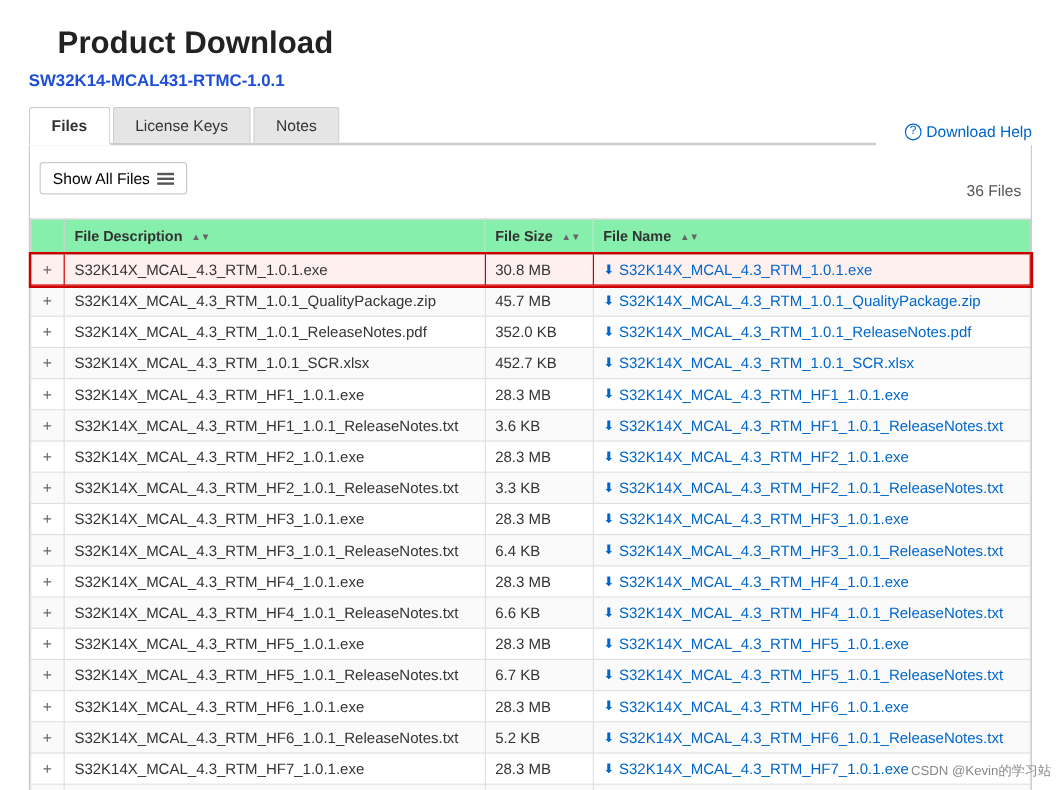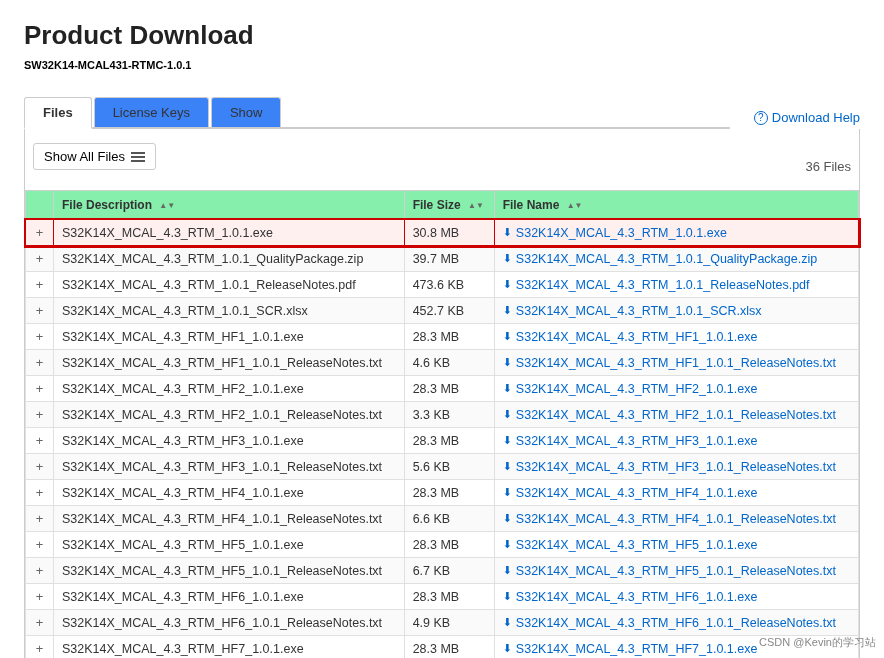--- a/index.html
+++ b/index.html
@@ -1,21 +1,21 @@
 <!DOCTYPE html>
 <html><head>
   <meta charset="utf-8">
   <style>
     * { box-sizing: border-box; margin: 0; padding: 0; }
     body { font-family: Arial, sans-serif; font-size: 13px; color: #333; background: #fff; }
     .page { padding: 20px 24px; max-width: 884px; }
-    h1 { font-size: 26px; font-weight: bold; color: #222; margin-bottom: 8px; }
-    .product-id { color: #000000; font-size: 11px; font-weight: bold; margin-bottom: 26px; }
+    h1 { font-size: 26px; font-weight: bold; color: #222; margin-bottom: 8px; margin-left: 24px; }
+    .product-id { color: #1d4ed8; font-size: 14px; font-weight: bold; margin-bottom: 14px; }
     .tabs { display: flex; border-bottom: 2px solid #ccc; margin-bottom: 14px; }
-    .tab { padding: 7px 18px; border: 1px solid #ccc; border-bottom: none; background: #3b82f6; cursor: pointer; font-size: 13px; color: #333; margin-right: 2px; border-radius: 3px 3px 0 0; }
+    .tab { padding: 7px 18px; border: 1px solid #ccc; border-bottom: none; background: #e5e5e5; cursor: pointer; font-size: 13px; color: #333; margin-right: 2px; border-radius: 3px 3px 0 0; }
     .tab.active { background: #fff; font-weight: bold; border-bottom: 2px solid #fff; margin-bottom: -2px; }
     .toolbar { display: flex; justify-content: space-between; align-items: center; margin-bottom: 8px; }
     .show-all-btn { display: flex; align-items: center; gap: 6px; border: 1px solid #ccc; padding: 5px 10px; background: #fff; cursor: pointer; font-size: 13px; border-radius: 3px; }
     .show-all-btn .lines-icon { display: flex; flex-direction: column; gap: 2px; }
     .show-all-btn .lines-icon span { display: block; width: 14px; height: 2px; background: #555; }
     .file-count { font-size: 13px; color: #555; margin-top: 20px; }
     .download-help { font-size: 13px; color: #0066cc; text-decoration: none; display: flex; align-items: center; gap: 4px; }
     .toolbar-right { display: flex; align-items: center; gap: 16px; }
     table { width: 100%; border-collapse: collapse; font-size: 12.5px; }
     thead tr { background: #86efac; }
@@ -35,21 +35,21 @@
 <body>
 
 <div class="page">
   <h1>Product Download</h1>
   <div class="product-id">SW32K14-MCAL431-RTMC-1.0.1</div>
 
   <div style="display:flex; justify-content:space-between; align-items:flex-end;">
     <div class="tabs" style="margin-bottom:0; border-bottom:2px solid #ccc; flex:1;align-items:center;">
       <div class="tab active">Files</div>
       <div class="tab">License Keys</div>
-      <div class="tab">Show</div>
+      <div class="tab">Notes</div>
     </div>
     <div style="margin-left:24px; margin-bottom:4px;">
       <a class="download-help" href="#">
         <span style="border:1px solid #0066cc; border-radius:50%; width:14px; height:14px; display:inline-flex; align-items:center; justify-content:center; font-size:10px;">?</span>
         <span>Download Help</span>
       </a>
     </div>
   </div>
 
   <div style="border:1px solid #ccc; border-top:none; padding:10px 0 0 0;">
@@ -90,29 +90,29 @@
             <td style="text-align: center;"><span class="plus-icon">+</span></td>
             <td>S32K14X_MCAL_4.3_RTM_1.0.1.exe</td>
             <td>30.8 MB</td>
             <td>
               <a class="file-link" href="#"><span class="dl-icon">⬇</span> S32K14X_MCAL_4.3_RTM_1.0.1.exe</a>
             </td>
           </tr>
           <tr>
             <td style="text-align: center;"><span class="plus-icon">+</span></td>
             <td>S32K14X_MCAL_4.3_RTM_1.0.1_QualityPackage.zip</td>
-            <td>39.7 MB</td>
+            <td>45.7 MB</td>
             <td>
               <a class="file-link" href="#"><span class="dl-icon">⬇</span> S32K14X_MCAL_4.3_RTM_1.0.1_QualityPackage.zip</a>
             </td>
           </tr>
           <tr>
             <td style="text-align: center;"><span class="plus-icon">+</span></td>
             <td>S32K14X_MCAL_4.3_RTM_1.0.1_ReleaseNotes.pdf</td>
-            <td>473.6 KB</td>
+            <td>352.0 KB</td>
             <td>
               <a class="file-link" href="#"><span class="dl-icon">⬇</span> S32K14X_MCAL_4.3_RTM_1.0.1_ReleaseNotes.pdf</a>
             </td>
           </tr>
           <tr>
             <td style="text-align: center;"><span class="plus-icon">+</span></td>
             <td>S32K14X_MCAL_4.3_RTM_1.0.1_SCR.xlsx</td>
             <td>452.7 KB</td>
             <td>
               <a class="file-link" href="#"><span class="dl-icon">⬇</span> S32K14X_MCAL_4.3_RTM_1.0.1_SCR.xlsx</a>
@@ -122,21 +122,21 @@
             <td style="text-align: center;"><span class="plus-icon">+</span></td>
             <td>S32K14X_MCAL_4.3_RTM_HF1_1.0.1.exe</td>
             <td>28.3 MB</td>
             <td>
               <a class="file-link" href="#"><span class="dl-icon">⬇</span> S32K14X_MCAL_4.3_RTM_HF1_1.0.1.exe</a>
             </td>
           </tr>
           <tr>
             <td style="text-align: center;"><span class="plus-icon">+</span></td>
             <td>S32K14X_MCAL_4.3_RTM_HF1_1.0.1_ReleaseNotes.txt</td>
-            <td>4.6 KB</td>
+            <td>3.6 KB</td>
             <td>
               <a class="file-link" href="#"><span class="dl-icon">⬇</span> S32K14X_MCAL_4.3_RTM_HF1_1.0.1_ReleaseNotes.txt</a>
             </td>
           </tr>
           <tr>
             <td style="text-align: center;"><span class="plus-icon">+</span></td>
             <td>S32K14X_MCAL_4.3_RTM_HF2_1.0.1.exe</td>
             <td>28.3 MB</td>
             <td>
               <a class="file-link" href="#"><span class="dl-icon">⬇</span> S32K14X_MCAL_4.3_RTM_HF2_1.0.1.exe</a>
@@ -154,21 +154,21 @@
             <td style="text-align: center;"><span class="plus-icon">+</span></td>
             <td>S32K14X_MCAL_4.3_RTM_HF3_1.0.1.exe</td>
             <td>28.3 MB</td>
             <td>
               <a class="file-link" href="#"><span class="dl-icon">⬇</span> S32K14X_MCAL_4.3_RTM_HF3_1.0.1.exe</a>
             </td>
           </tr>
           <tr>
             <td style="text-align: center;"><span class="plus-icon">+</span></td>
             <td>S32K14X_MCAL_4.3_RTM_HF3_1.0.1_ReleaseNotes.txt</td>
-            <td>5.6 KB</td>
+            <td>6.4 KB</td>
             <td>
               <a class="file-link" href="#"><span class="dl-icon">⬇</span> S32K14X_MCAL_4.3_RTM_HF3_1.0.1_ReleaseNotes.txt</a>
             </td>
           </tr>
           <tr>
             <td style="text-align: center;"><span class="plus-icon">+</span></td>
             <td>S32K14X_MCAL_4.3_RTM_HF4_1.0.1.exe</td>
             <td>28.3 MB</td>
             <td>
               <a class="file-link" href="#"><span class="dl-icon">⬇</span> S32K14X_MCAL_4.3_RTM_HF4_1.0.1.exe</a>
@@ -202,21 +202,21 @@
             <td style="text-align: center;"><span class="plus-icon">+</span></td>
             <td>S32K14X_MCAL_4.3_RTM_HF6_1.0.1.exe</td>
             <td>28.3 MB</td>
             <td>
               <a class="file-link" href="#"><span class="dl-icon">⬇</span> S32K14X_MCAL_4.3_RTM_HF6_1.0.1.exe</a>
             </td>
           </tr>
           <tr>
             <td style="text-align: center;"><span class="plus-icon">+</span></td>
             <td>S32K14X_MCAL_4.3_RTM_HF6_1.0.1_ReleaseNotes.txt</td>
-            <td>4.9 KB</td>
+            <td>5.2 KB</td>
             <td>
               <a class="file-link" href="#"><span class="dl-icon">⬇</span> S32K14X_MCAL_4.3_RTM_HF6_1.0.1_ReleaseNotes.txt</a>
             </td>
           </tr>
           <tr>
             <td style="text-align: center;"><span class="plus-icon">+</span></td>
             <td>S32K14X_MCAL_4.3_RTM_HF7_1.0.1.exe</td>
             <td>28.3 MB</td>
             <td>
               <a class="file-link" href="#"><span class="dl-icon">⬇</span> S32K14X_MCAL_4.3_RTM_HF7_1.0.1.exe</a>

